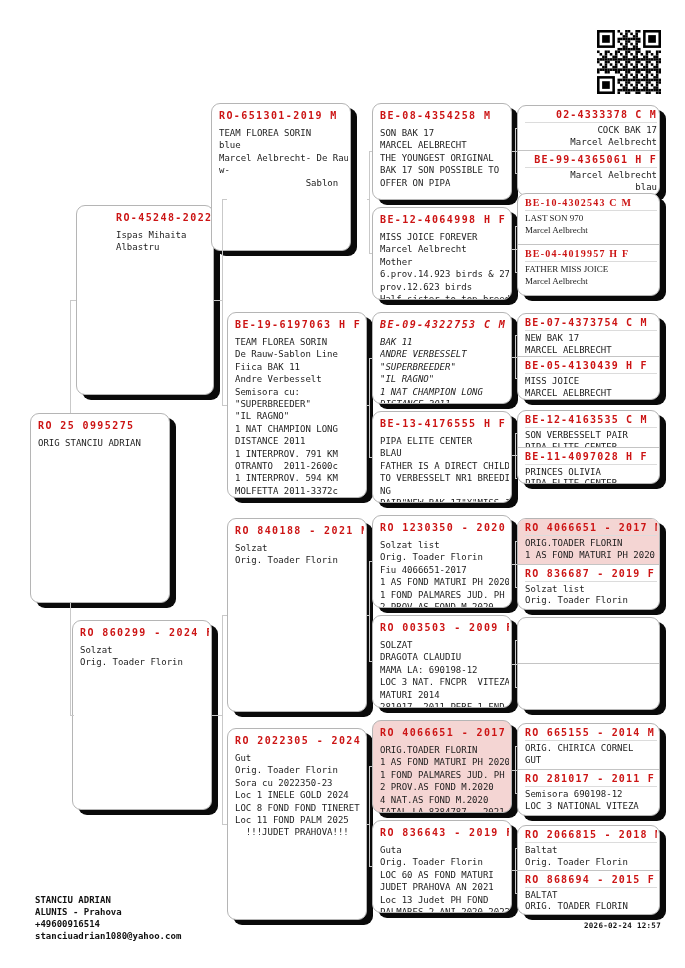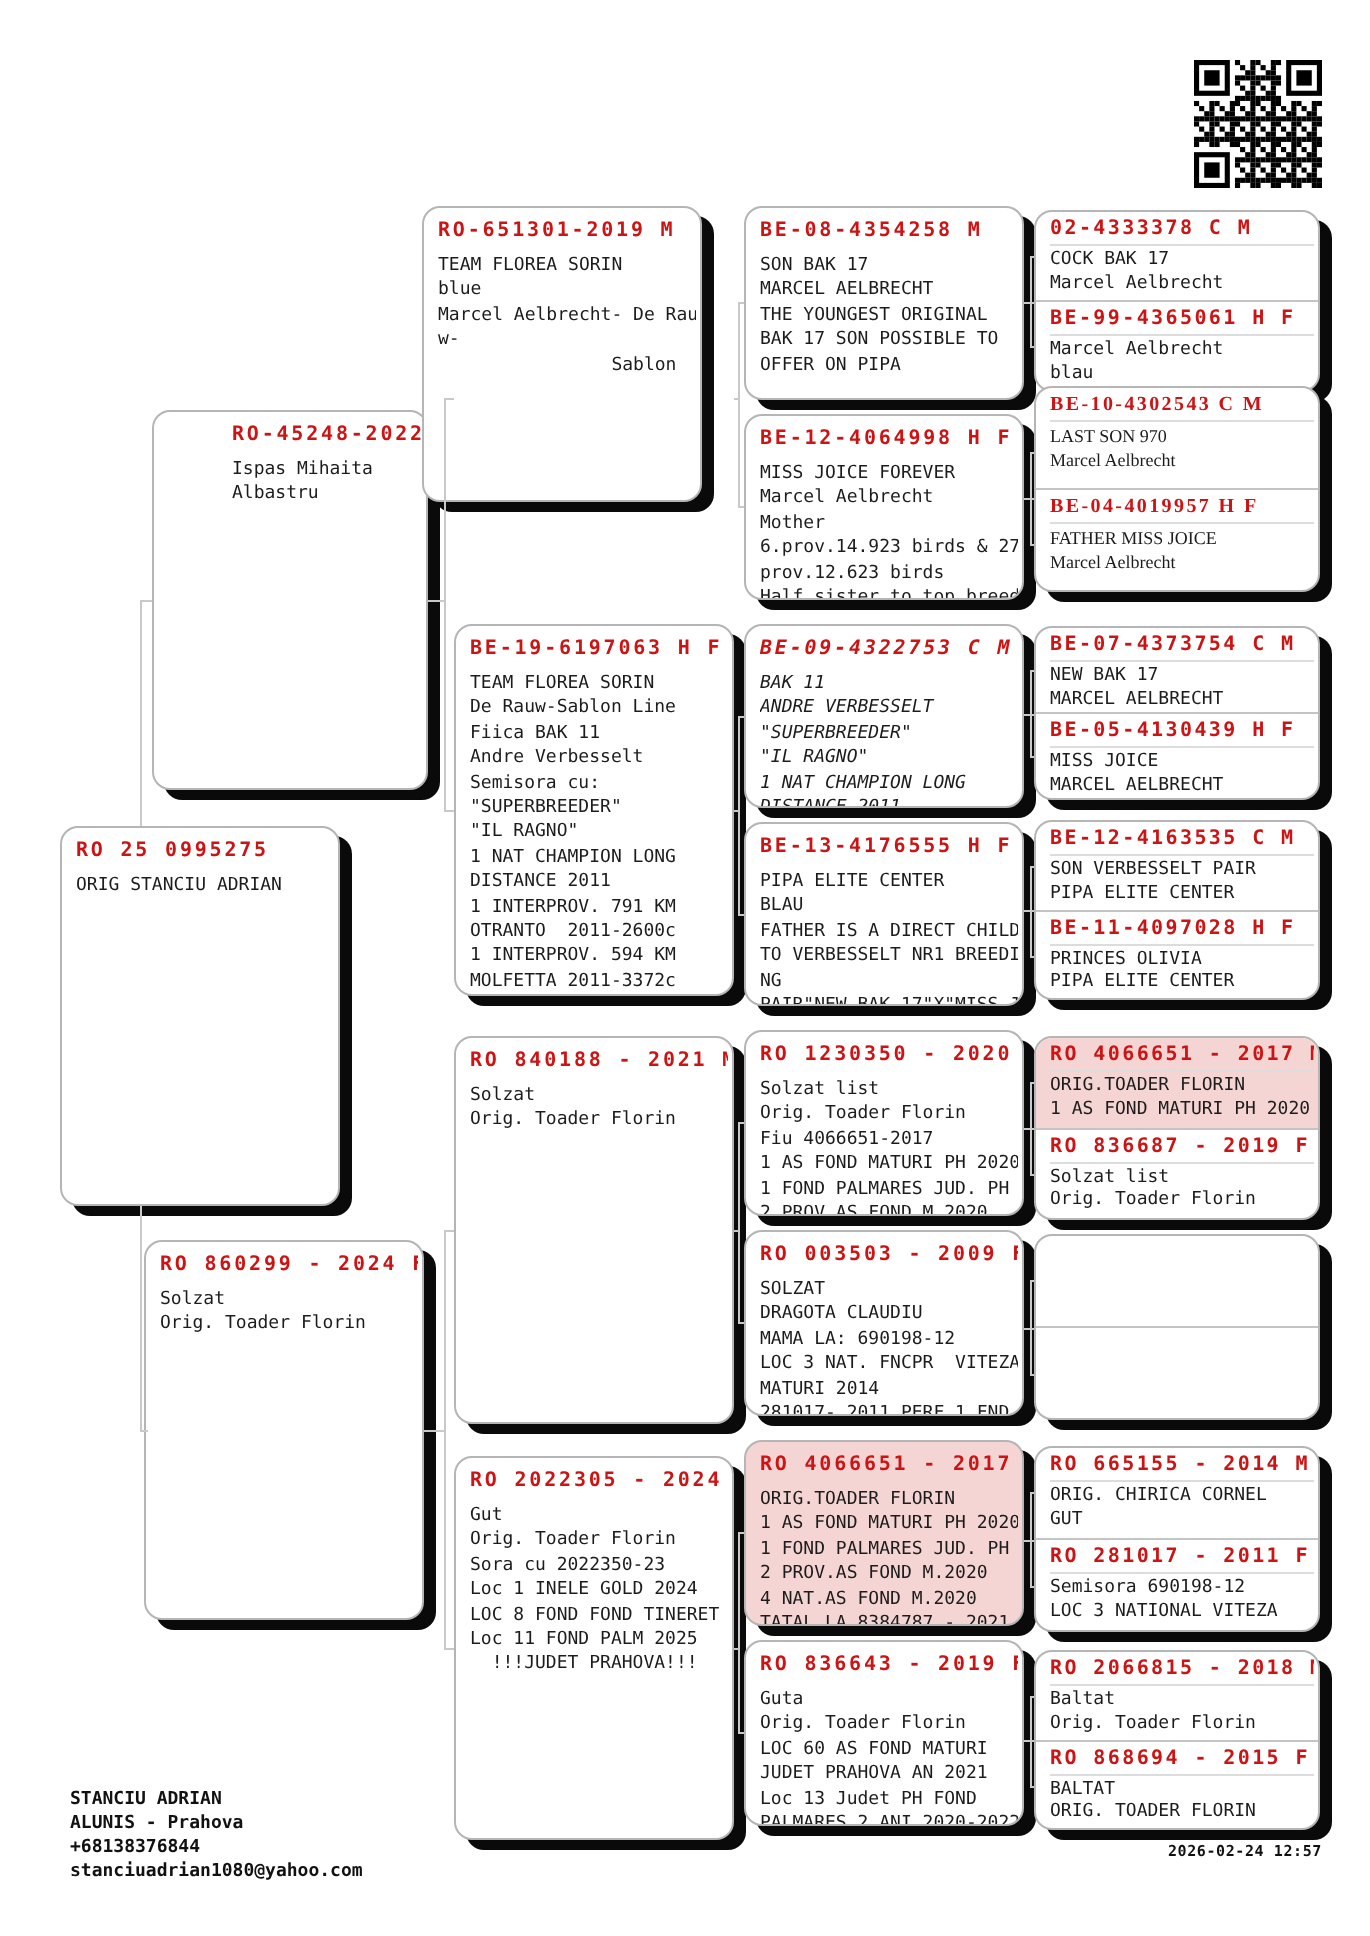--- a/index.html
+++ b/index.html
@@ -314,21 +314,21 @@
         <rect x="61.44" y="48.64" width="2.56" height="2.56"></rect>
         <rect x="61.44" y="51.2" width="2.56" height="2.56"></rect>
         <rect x="61.44" y="58.88" width="2.56" height="2.56"></rect>
         <rect x="61.44" y="61.44" width="2.56" height="2.56"></rect>
       </g>
     </svg>
 
   <div class="owner">
     <div>STANCIU ADRIAN</div>
     <div>ALUNIS - Prahova</div>
-    <div>+68138376844</div>
+    <div>+49600916514</div>
     <div>stanciuadrian1080@yahoo.com</div>
   </div>
 
   <div class="brand">
     <div class="brand-row">
       <span>
         <svg width="24" height="24" viewBox="0 0 26 26" xmlns="http://www.w3.org/2000/svg">
           <path d="M3 23 C8 21 10 16 8.5 12 C7.5 8 10.5 5 14 6.2 C13.4 3 17.2 2 18.2 5 L22.5 6.2 L18.5 8.2 C19.6 13 15.5 16.5 11.3 18.3 C9.4 21.4 6.2 23.6 3 23 Z" fill="none" stroke="#111" stroke-width="1.3" stroke-linejoin="round"></path>
           <path d="M9 14 C12 12 14 10 15.5 7.5" fill="none" stroke="#111" stroke-width="0.9"></path>
         </svg>
@@ -456,21 +456,21 @@
     </div>
     <div class="card" style="left: 372px; top: 820px; width: 140px; height: 93px;">
       <div class="ttl">RO 836643 - 2019 F</div>
       <div class="body">Guta
 Orig. Toader Florin
 LOC 60 AS FOND MATURI
 JUDET PRAHOVA AN 2021
 Loc 13 Judet PH FOND
 PALMARES 2 ANI 2020-2022</div>
     </div>
-    <div class="pair" style="left: 517px; top: 105px; height: 91px;">
+    <div class="pair" style="left: 517px; top: 105px; height: 91px; text-align: right;">
       <div class="half">
         <div class="ttl">02-4333378 C M</div>
         <div class="body">COCK BAK 17
 Marcel Aelbrecht</div>
       </div>
       <div class="half">
         <div class="ttl">BE-99-4365061 H F</div>
         <div class="body">Marcel Aelbrecht
 blau</div>
       </div>
@@ -504,21 +504,21 @@
       <div class="half">
         <div class="ttl">BE-05-4130439 H F</div>
         <div class="body">MISS JOICE
 MARCEL AELBRECHT</div>
       </div>
     </div>
     <div class="conn" style="left: 512px; top: 357px; width: 5px; height: 1px;"></div>
     <div class="conn" style="left: 515px; top: 335px; width: 1px; height: 43px;"></div>
     <div class="conn" style="left: 515px; top: 335px; width: 2px; height: 1px;"></div>
     <div class="conn" style="left: 515px; top: 378px; width: 2px; height: 1px;"></div>
-    <div class="pair" style="left: 517px; top: 410px; height: 90px; justify-content: center;">
+    <div class="pair" style="left: 517px; top: 410px; height: 74px; justify-content: center;">
       <div class="half">
         <div class="ttl">BE-12-4163535 C M</div>
         <div class="body">SON VERBESSELT PAIR
 PIPA ELITE CENTER</div>
       </div>
       <div class="half">
         <div class="ttl">BE-11-4097028 H F</div>
         <div class="body">PRINCES OLIVIA
 PIPA ELITE CENTER</div>
       </div>

